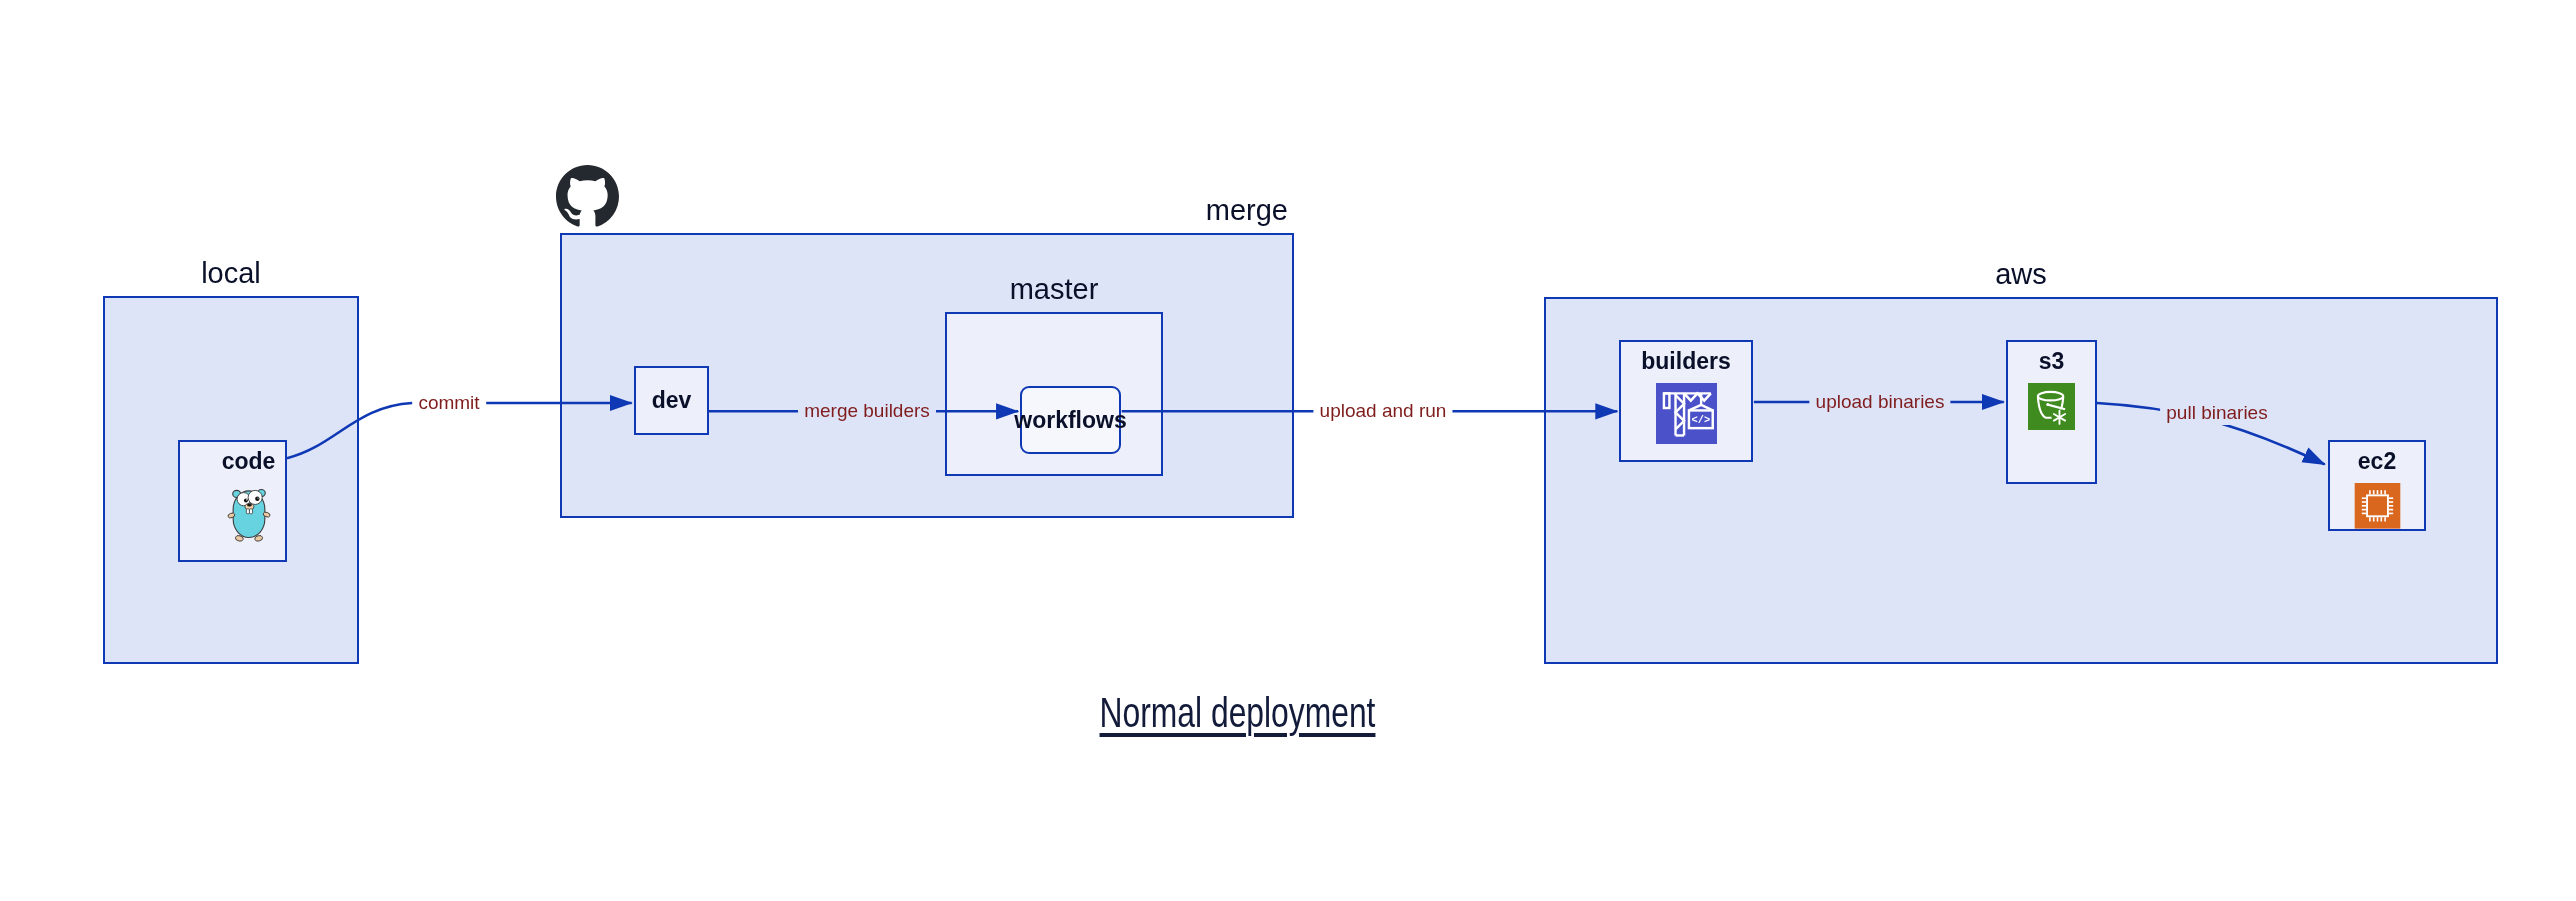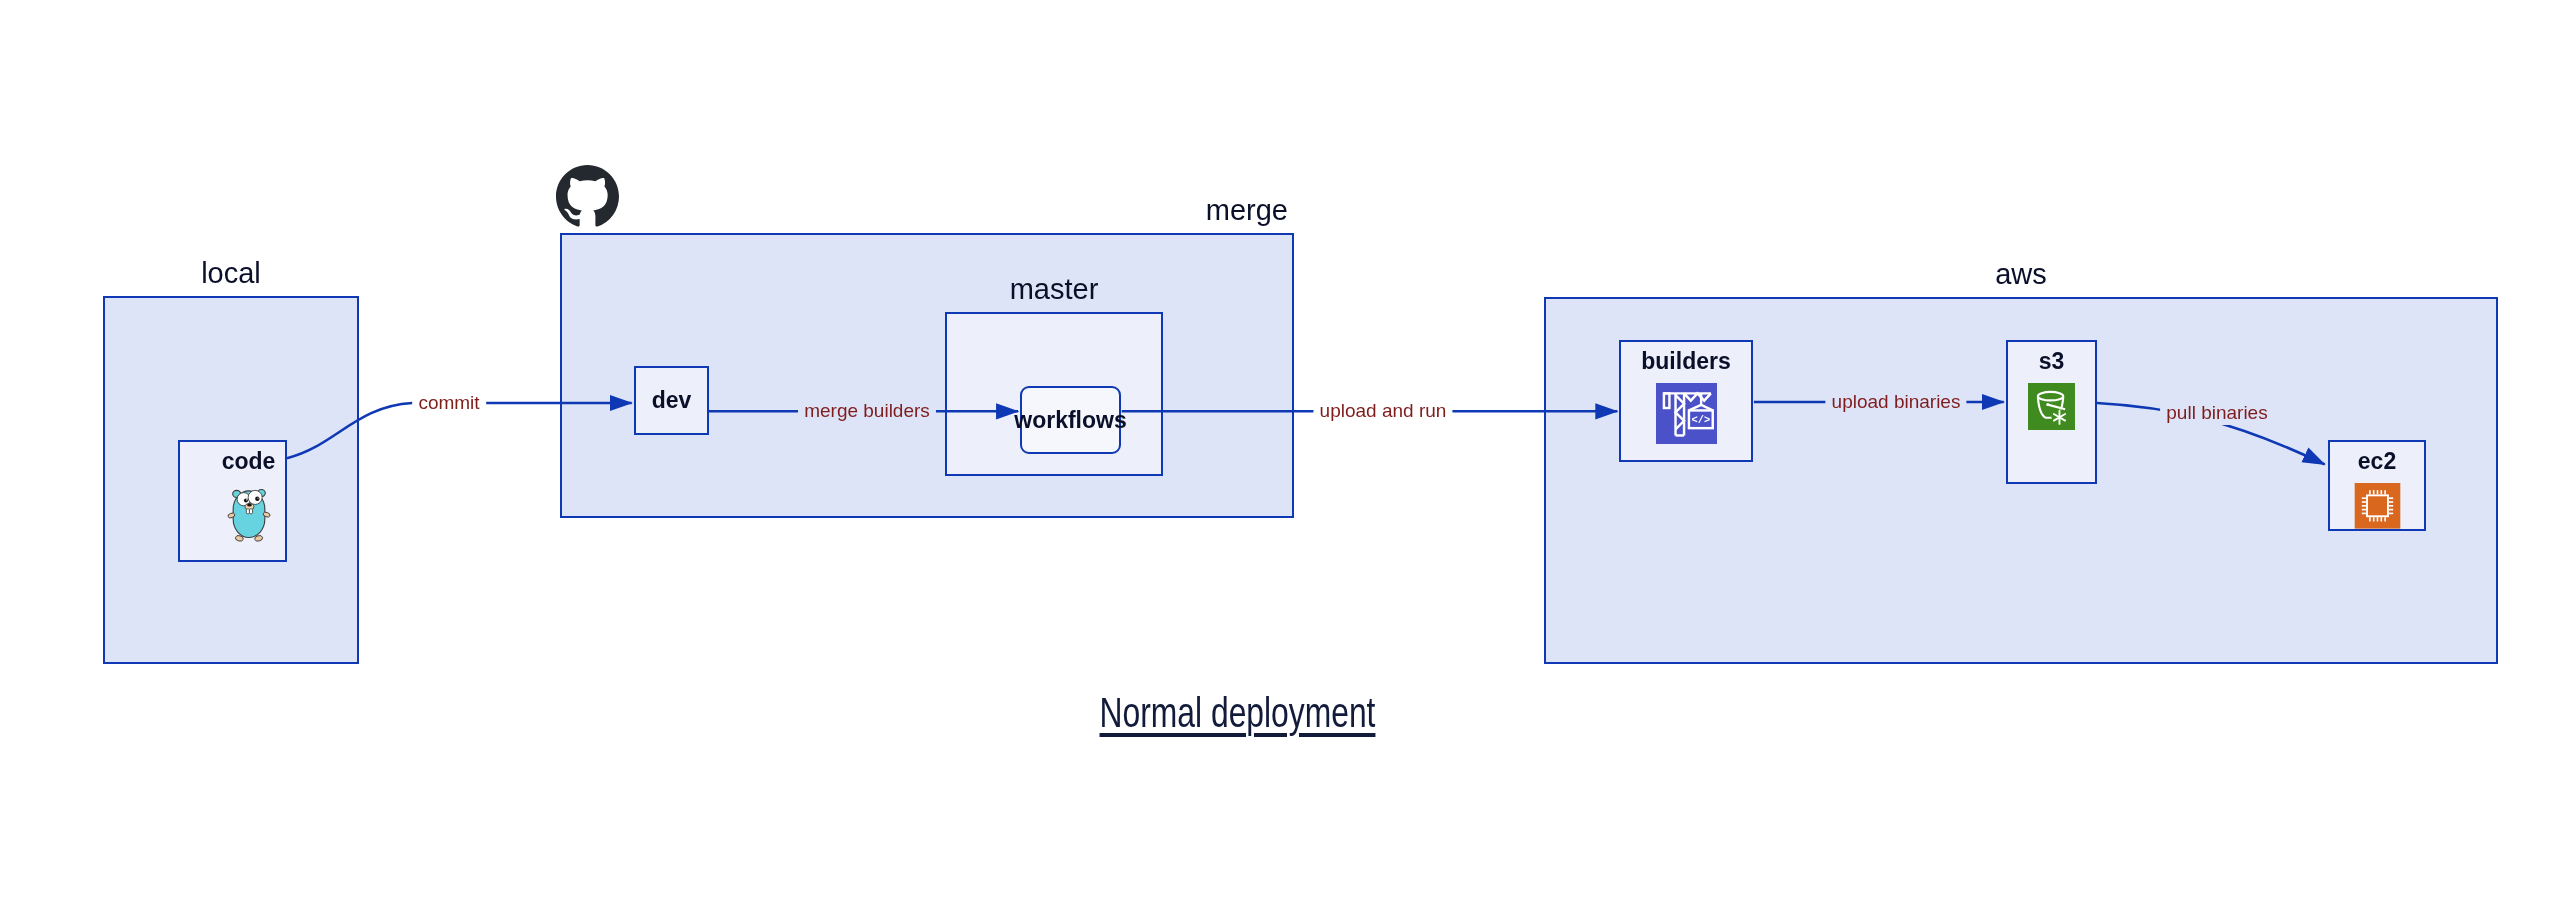--- a/index.html
+++ b/index.html
@@ -160,19 +160,19 @@
       <path d="M 1376 798 L 1976 798" marker-end="url(#arrow)"></path>
       <path d="M 2177 798 L 3139 798" marker-end="url(#arrow)"></path>
       <path d="M 3404 780 L 3889 780" marker-end="url(#arrow)"></path>
       <path d="M 4070 782 C 4210 790, 4330 814, 4512 901" marker-end="url(#arrow)"></path>
     </g>
   </svg>
 
   <div class="edge-label" style="left:449px;top:403px;background:#ffffff;">commit</div>
   <div class="edge-label" style="left:867px;top:411px;background:#dee4f8;">merge builders</div>
   <div class="edge-label" style="left:1383px;top:411px;background:#ffffff;">upload and run</div>
-  <div class="edge-label" style="left:1880px;top:402px;background:#dee4f8;margin-left:16px;">upload binaries</div>
+  <div class="edge-label" style="left:1880px;top:402px;background:#dee4f8;">upload binaries</div>
   <div class="edge-label" style="left:2217px;top:413px;background:#dee4f8;">pull binaries</div>
 
   <div class="title">Normal deployment</div>
 
 </div>
 
 
 </body></html>

